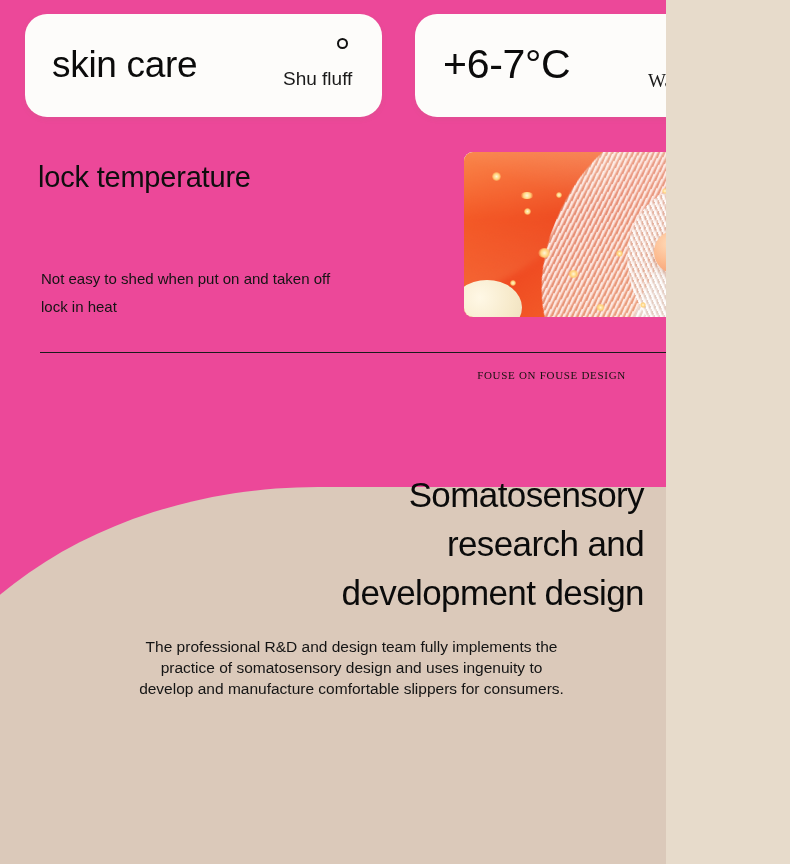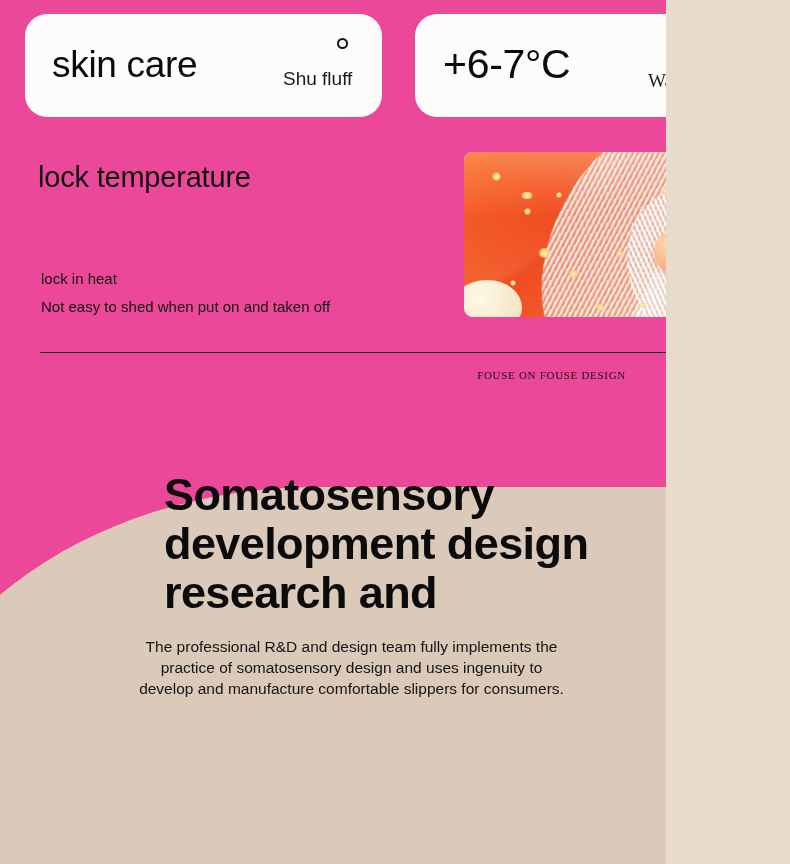--- a/index.html
+++ b/index.html
@@ -236,24 +236,24 @@
     color: #15120f;
     white-space: nowrap;
   }
 
   
   .hero-heading {
     position: absolute;
     right: 22px;
     top: 470px;
     width: 480px;
-    text-align: left;
-    font-size: 45px;
+    text-align: right;
+    font-size: 35px;
     line-height: 49px;
-    font-weight: 700;
+    font-weight: 400;
     color: #0b0b0b;
     letter-spacing: -0.6px;
   }
   .hero-heading span { display: block; }
 
   .hero-paragraph {
     position: absolute;
     right: 42px;
     top: 636px;
     width: 545px;
@@ -278,22 +278,22 @@
   </div>
 
   <div class="badge-card right">
     <div class="badge-value">+6-7°C</div>
     <div class="badge-label">Warmth</div>
     <div class="badge-ring"></div>
   </div>
 
   <div class="feature-title">lock temperature</div>
   <div class="feature-desc">
+    <span>Not easy to shed when put on and taken off</span>
     <span>lock in heat</span>
-    <span>Not easy to shed when put on and taken off</span>
   </div>
 
   <div class="product-image">
     <div class="pi-layer pi-bg"></div>
     <div class="fabric fabric-c"></div>
     <div class="ribbon-secondary"></div>
     <div class="fabric fabric-d"></div>
     <div class="ribbon-main">
       <div class="ribbon-inner"></div>
     </div>
@@ -314,22 +314,22 @@
     <div class="glow-spark" style="left:236px; top:52px;  width:7px;  height:7px;"></div>
     <div class="glow-spark" style="left:176px; top:150px; width:6px;  height:6px;"></div>
     <div class="pi-layer pi-gloss"></div>
   </div>
 
   <div class="divider"></div>
   <div class="kicker">FOUSE ON FOUSE DESIGN</div>
 
   <div class="hero-heading">
     <span>Somatosensory</span>
+    <span>research and</span>
     <span>development design</span>
-    <span>research and</span>
   </div>
 
   <div class="hero-paragraph">
     <span>The professional R&amp;D and design team fully implements the</span>
     <span>practice of somatosensory design and uses ingenuity to</span>
     <span>develop and manufacture comfortable slippers for consumers.</span>
   </div>
 
 </div>
 

